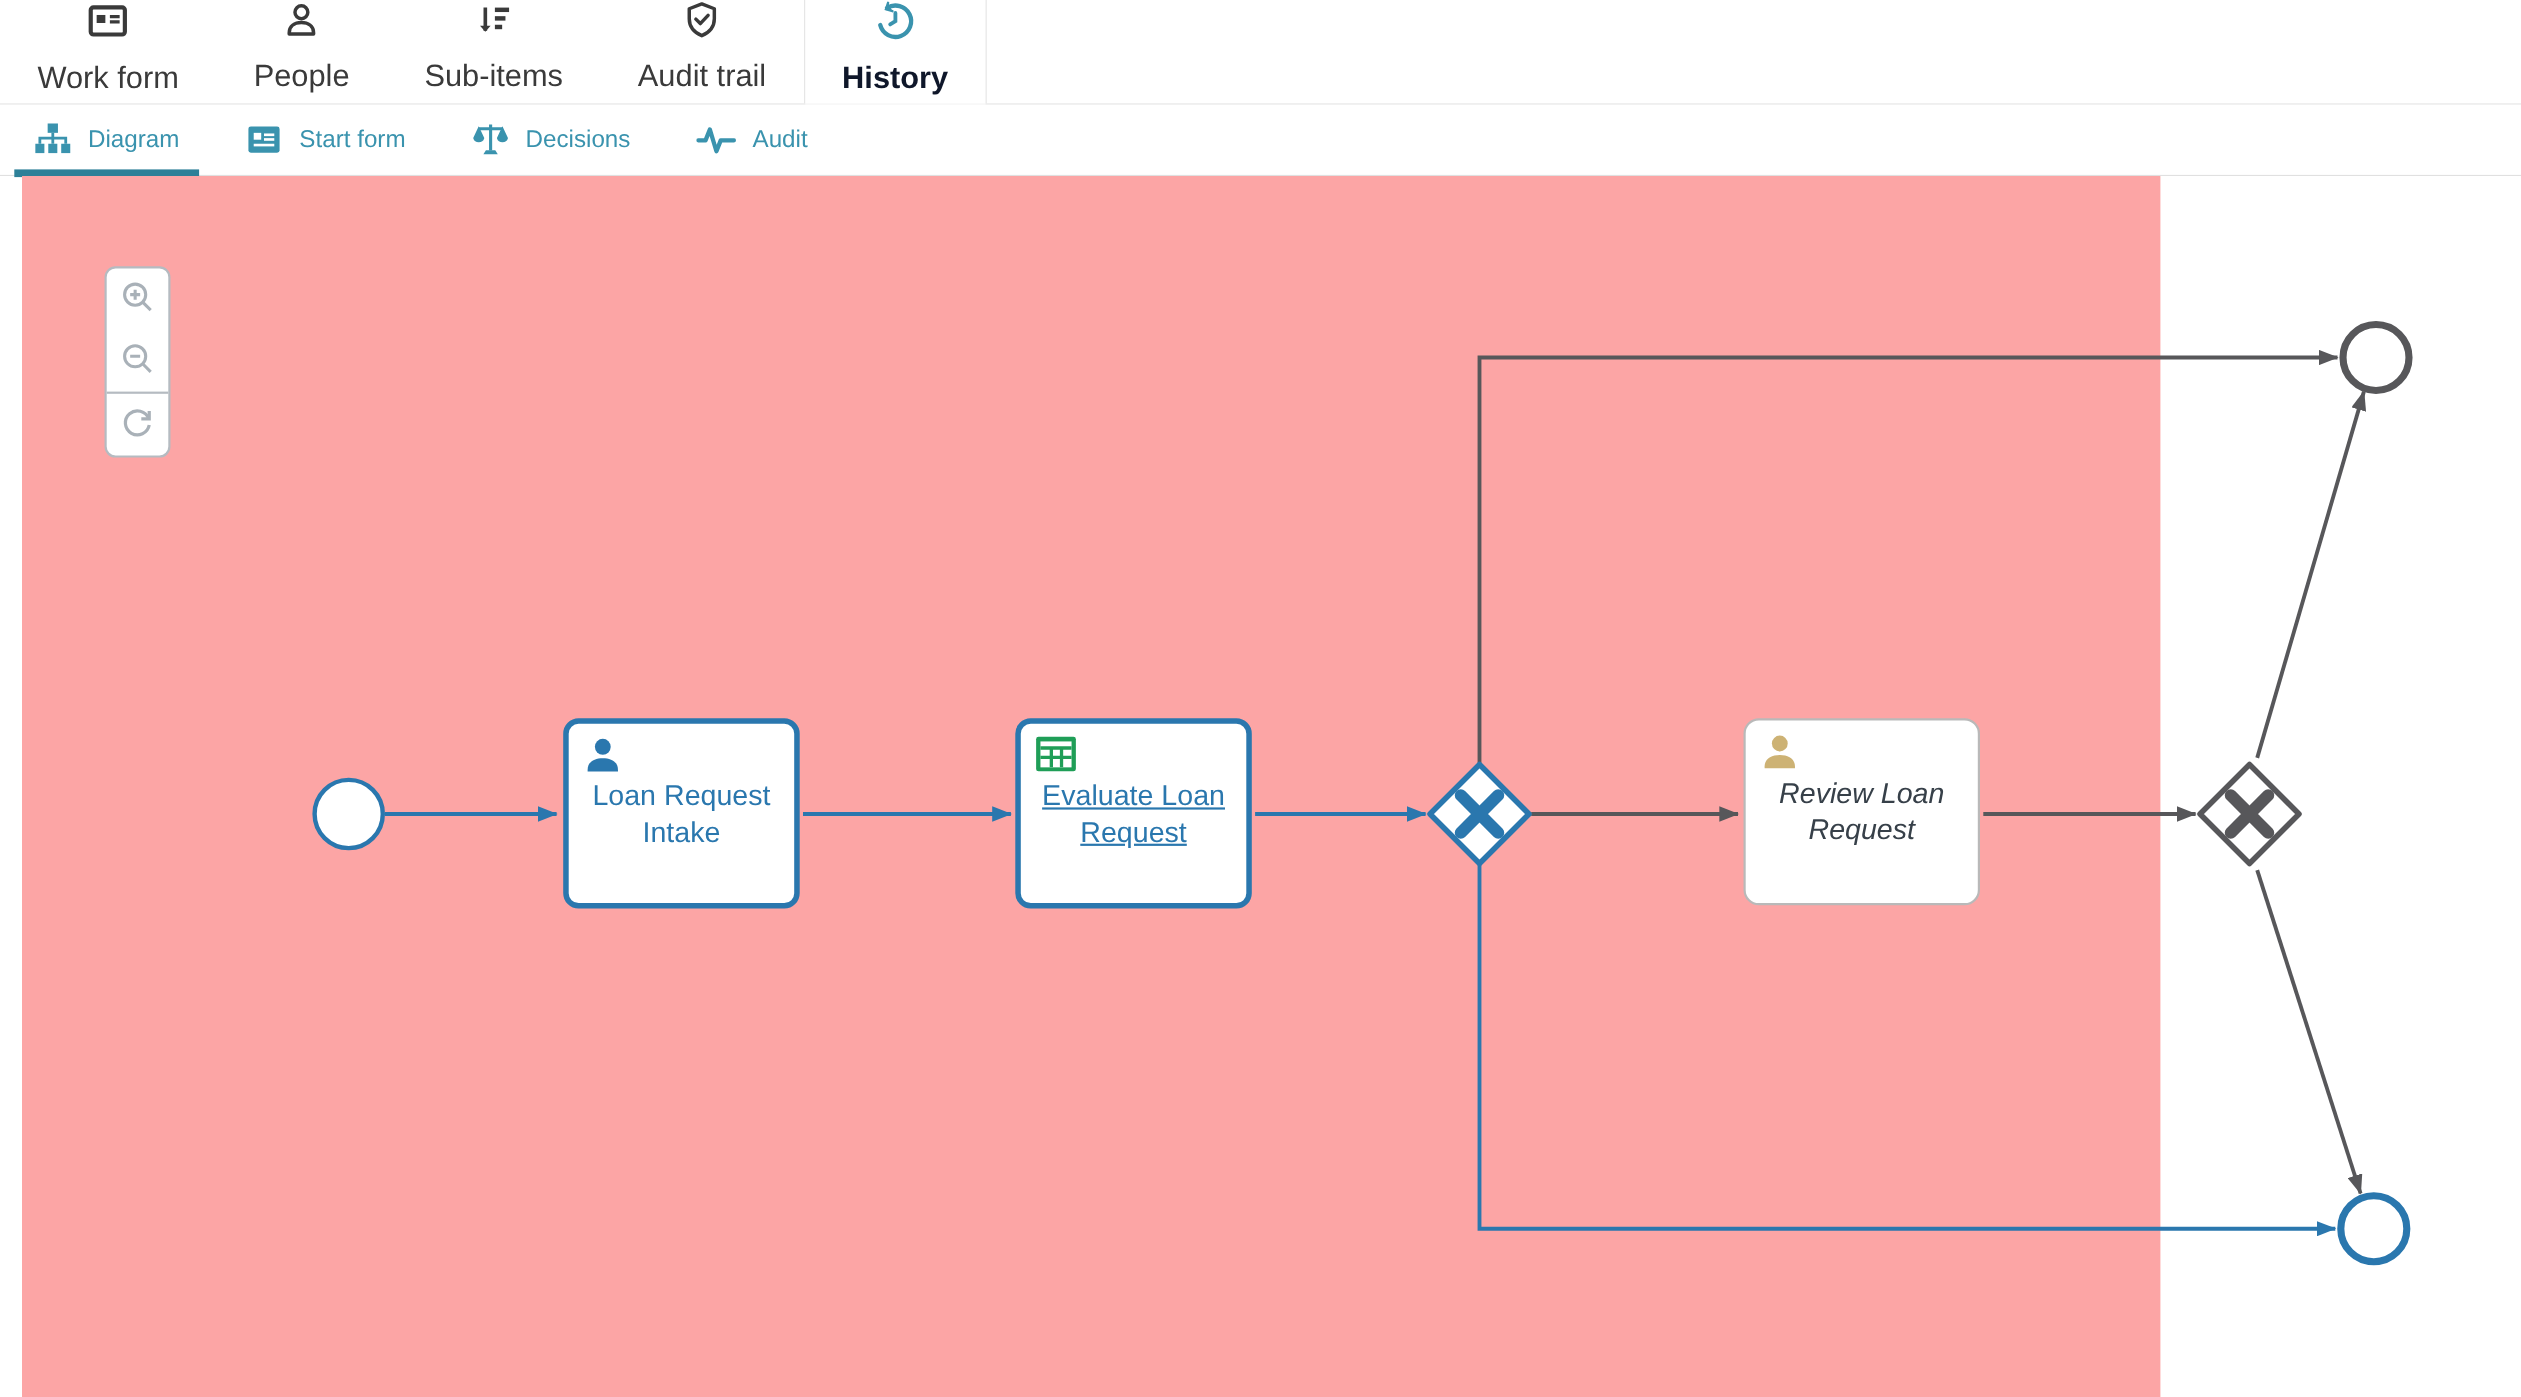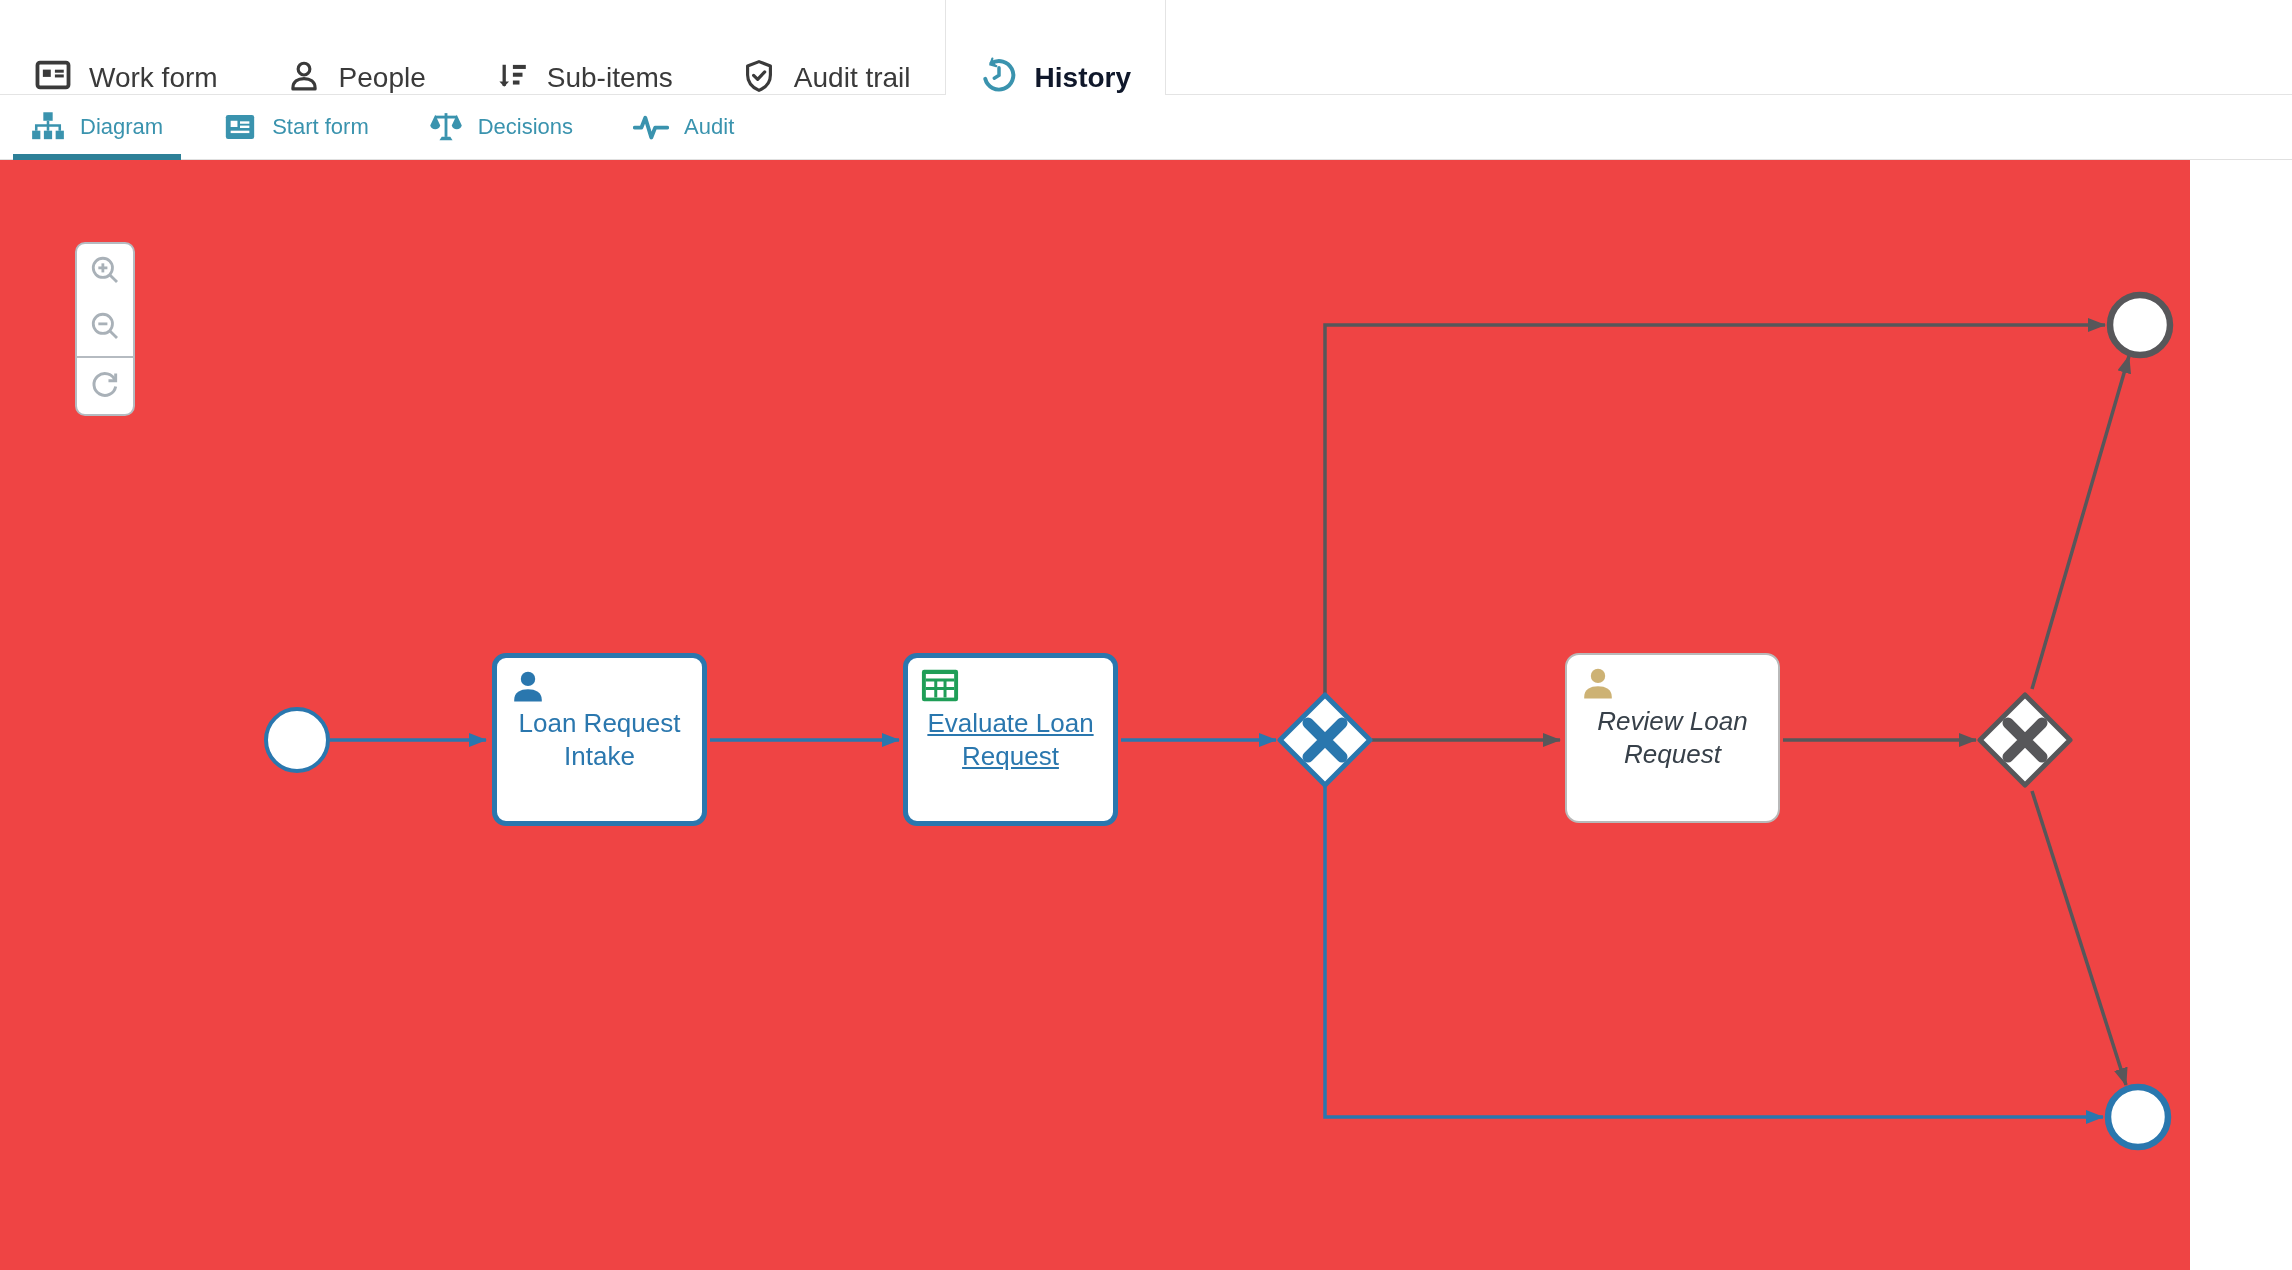--- a/index.html
+++ b/index.html
@@ -2,38 +2,38 @@
 <html><head>
 <meta charset="utf-8">
 <style>
   * { box-sizing: border-box; margin: 0; padding: 0; }
   html,body { width:2292px; height:1270px; background:#fff;
     font-family:"Liberation Sans", sans-serif; overflow:hidden; }
 
   
   .tabs-primary { height:95px; display:flex; align-items:stretch;
     background:#fff; border-bottom:1px solid #e4e4e4; position:relative; }
-  .ptab { display:flex; align-items:flex-end; gap:17px; padding:0 34px;
-    font-size:28px; color:#3a3a3a; cursor:pointer; position:relative; white-space:nowrap; }
+  .ptab { display:flex; align-items:center; gap:17px; padding:0 34px;
+    font-size:28px; color:#3a3a3a; cursor:pointer; position:relative; white-space:nowrap;flex-direction:column; }
   .ptab svg { display:block; }
   .ptab.active { color:#0f172a; border-left:1px solid #e4e4e4; border-right:1px solid #e4e4e4;font-weight:bold; }
   .ptab.active::after { content:""; position:absolute; left:0; right:0; bottom:-1px;
     height:1px; background:#fff; }
 
   
   .tabs-secondary { height:65px; display:flex; align-items:stretch;
     background:#fff; border-bottom:1px solid #e0e0e0; padding-left:13px; }
   .stab { display:flex; align-items:center; gap:15px; padding:0 18px; margin-right:24px;
     font-size:22px; color:#3a93ae; cursor:pointer; position:relative; white-space:nowrap; }
   .stab svg { display:block; }
   .stab.active::after { content:""; position:absolute; left:0; right:0; bottom:-2px;
     height:7px; background:#2d8098; }
 
   
-  .canvas { position:relative; width:2190px; height:1110px; background:#ef4444; }
+  .canvas { position:relative; width:1944px; height:1110px; background:#fca5a5;margin-left:20px; }
   svg.flows { position:absolute; left:0; top:0; }
 
   
   .zoom-toolbar { position:absolute; left:75px; top:82px; width:60px;
     background:#fff; border:2px solid #b5bbc1; border-radius:10px; z-index:5; }
   .zbtn { width:100%; height:56px; display:flex; align-items:center; justify-content:center;
     cursor:pointer; }
   .zbtn.reset { border-top:2px solid #b5bbc1; height:58px; }
 
   

